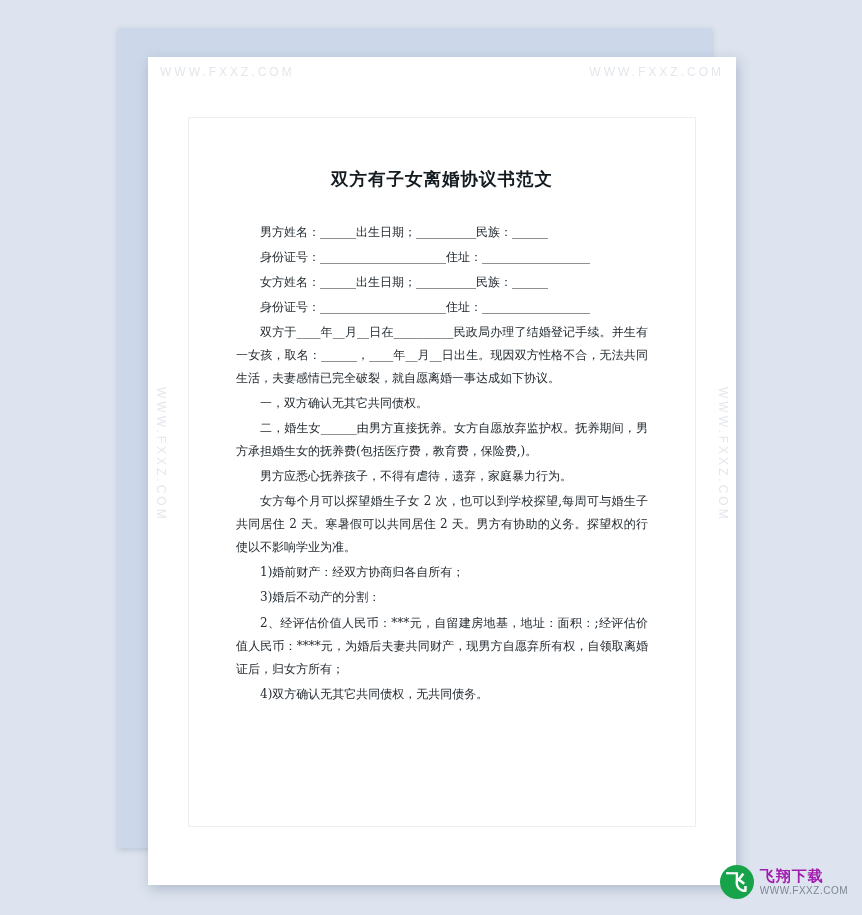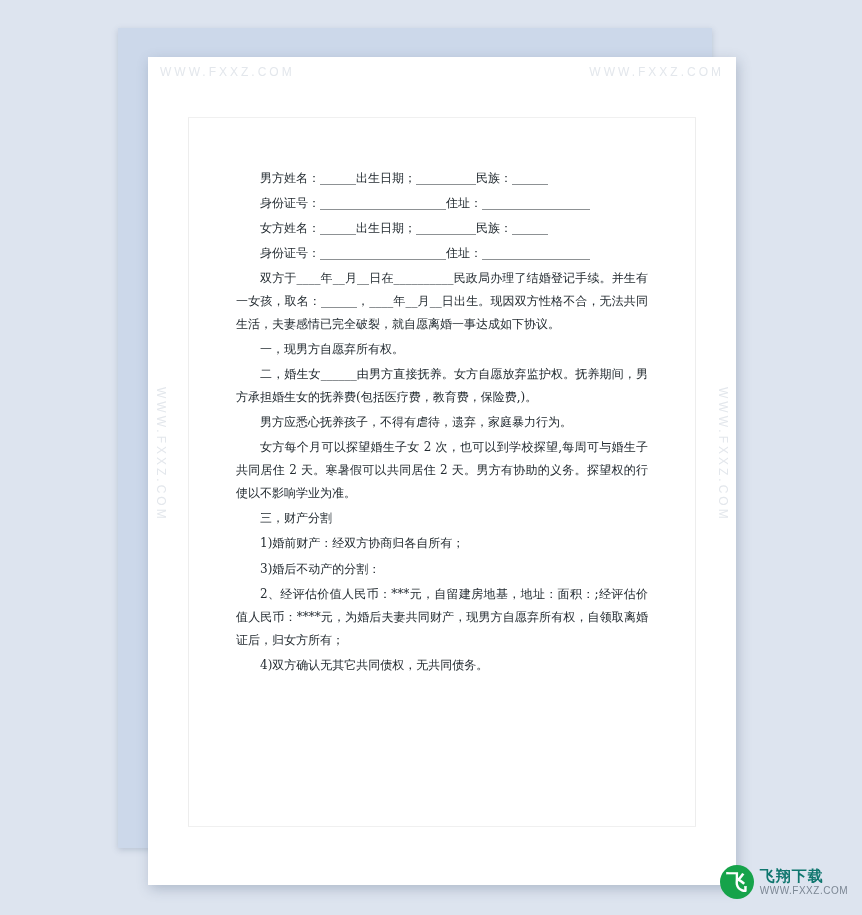--- a/index.html
+++ b/index.html
@@ -121,21 +121,21 @@
     font-family: "DejaVu Sans", sans-serif;
   }
   .logo-text-wrap {
     display: flex;
     flex-direction: column;
     line-height: 1.12;
   }
   .logo-name {
     font-size: 15px;
     font-weight: bold;
-    color: #0f766e;
+    color: #a21caf;
     font-family: "DejaVu Sans", sans-serif;
     letter-spacing: 1px;
   }
   .logo-url {
     font-size: 10px;
     color: #7c8794;
     font-family: "Liberation Sans", sans-serif;
     letter-spacing: 0.5px;
   }
 </style>
@@ -149,31 +149,31 @@
   <div class="paper-front">
 
     <div class="watermark wm-top-l">WWW.FXXZ.COM</div>
     <div class="watermark wm-top-r">WWW.FXXZ.COM</div>
     <div class="watermark wm-left">WWW.FXXZ.COM</div>
     <div class="watermark wm-right">WWW.FXXZ.COM</div>
 
     <div class="page-frame"></div>
 
     <div class="doc-body">
+      <h1 class="doc-title">双方有子女离婚协议书范文</h1>
 
       <p class="para indent2">男方姓名：______出生日期；__________民族：______</p>
       <p class="para indent2">身份证号：_____________________住址：__________________</p>
       <p class="para indent2">女方姓名：______出生日期；__________民族：______</p>
       <p class="para indent2">身份证号：_____________________住址：__________________</p>
       <p class="para indent2">双方于____年__月__日在__________民政局办理了结婚登记手续。并生有一女孩，取名：______，____年__月__日出生。现因双方性格不合，无法共同生活，夫妻感情已完全破裂，就自愿离婚一事达成如下协议。</p>
-      <p class="para indent2">一，现男方自愿弃所有权。</p>
+      <p class="para indent2">一，双方确认无其它共同债权。</p>
       <p class="para indent2">二，婚生女______由男方直接抚养。女方自愿放弃监护权。抚养期间，男方承担婚生女的抚养费(包括医疗费，教育费，保险费,)。</p>
       <p class="para indent2">男方应悉心抚养孩子，不得有虐待，遗弃，家庭暴力行为。</p>
       <p class="para indent2">女方每个月可以探望婚生子女 2 次，也可以到学校探望,每周可与婚生子共同居住 2 天。寒暑假可以共同居住 2 天。男方有协助的义务。探望权的行使以不影响学业为准。</p>
-      <p class="para indent2">三，财产分割</p>
       <p class="para indent2">1)婚前财产：经双方协商归各自所有；</p>
       <p class="para indent2">3)婚后不动产的分割：</p>
       <p class="para indent2">2、经评估价值人民币：***元，自留建房地基，地址：面积：;经评估价值人民币：****元，为婚后夫妻共同财产，现男方自愿弃所有权，自领取离婚证后，归女方所有；</p>
       <p class="para indent2">4)双方确认无其它共同债权，无共同债务。</p>
     </div>
   </div>
 
   <div class="logo-badge">
     <div class="logo-mark">飞</div>
     <div class="logo-text-wrap">

